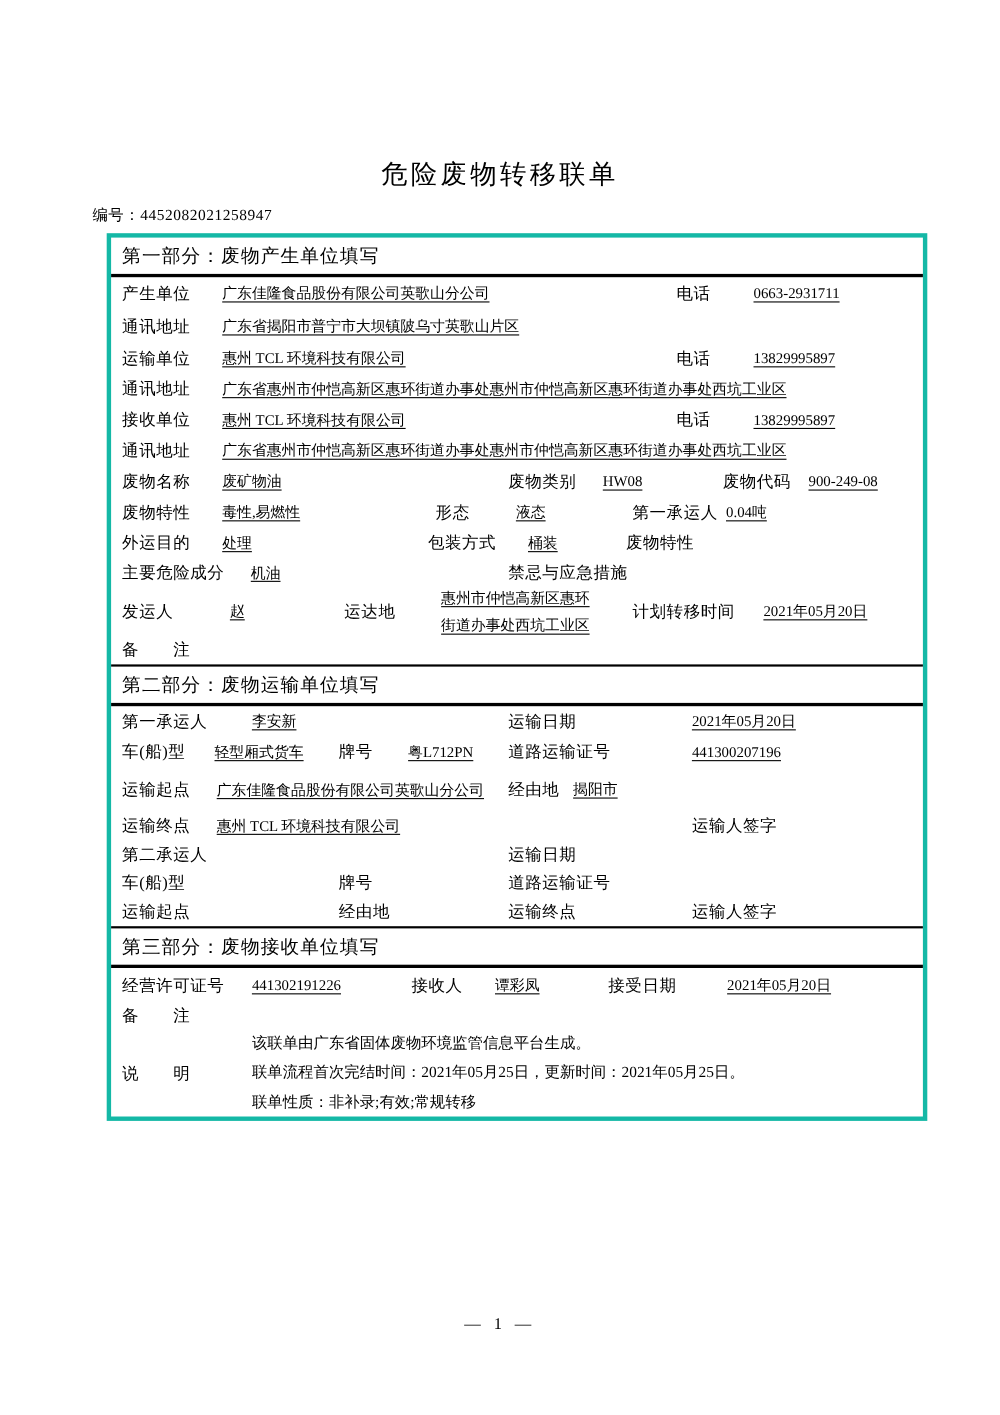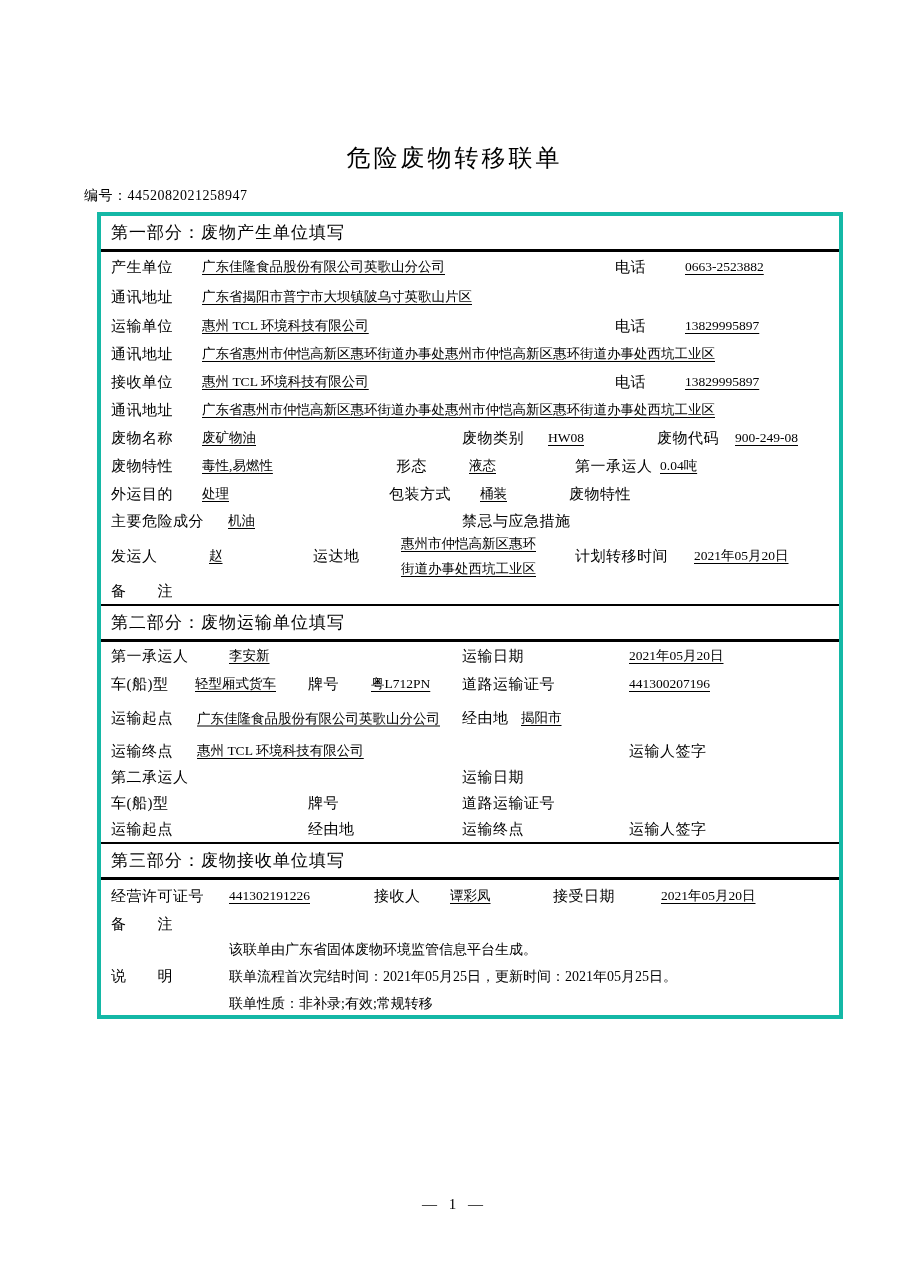--- a/index.html
+++ b/index.html
@@ -34,21 +34,21 @@
   <div class="doc-number"><span>编号：</span><span>4452082021258947</span></div>
 
   <div class="manifest">
 
     <div class="section-header">第一部分：废物产生单位填写</div>
 
     <div class="row" style="height:30px">
       <span class="lbl" style="left:10px">产生单位</span>
       <span class="val" style="left:101px">广东佳隆食品股份有限公司英歌山分公司</span>
       <span class="lbl" style="left:514px">电话</span>
-      <span class="val" style="left:584px">0663-2523882</span>
+      <span class="val" style="left:584px">0663-2931711</span>
     </div>
 
     <div class="row" style="height:30px">
       <span class="lbl" style="left:10px">通讯地址</span>
       <span class="val" style="left:101px">广东省揭阳市普宁市大坝镇陂乌寸英歌山片区</span>
     </div>
 
     <div class="row" style="height:28px">
       <span class="lbl" style="left:10px">运输单位</span>
       <span class="val" style="left:101px">惠州 TCL 环境科技有限公司</span>

